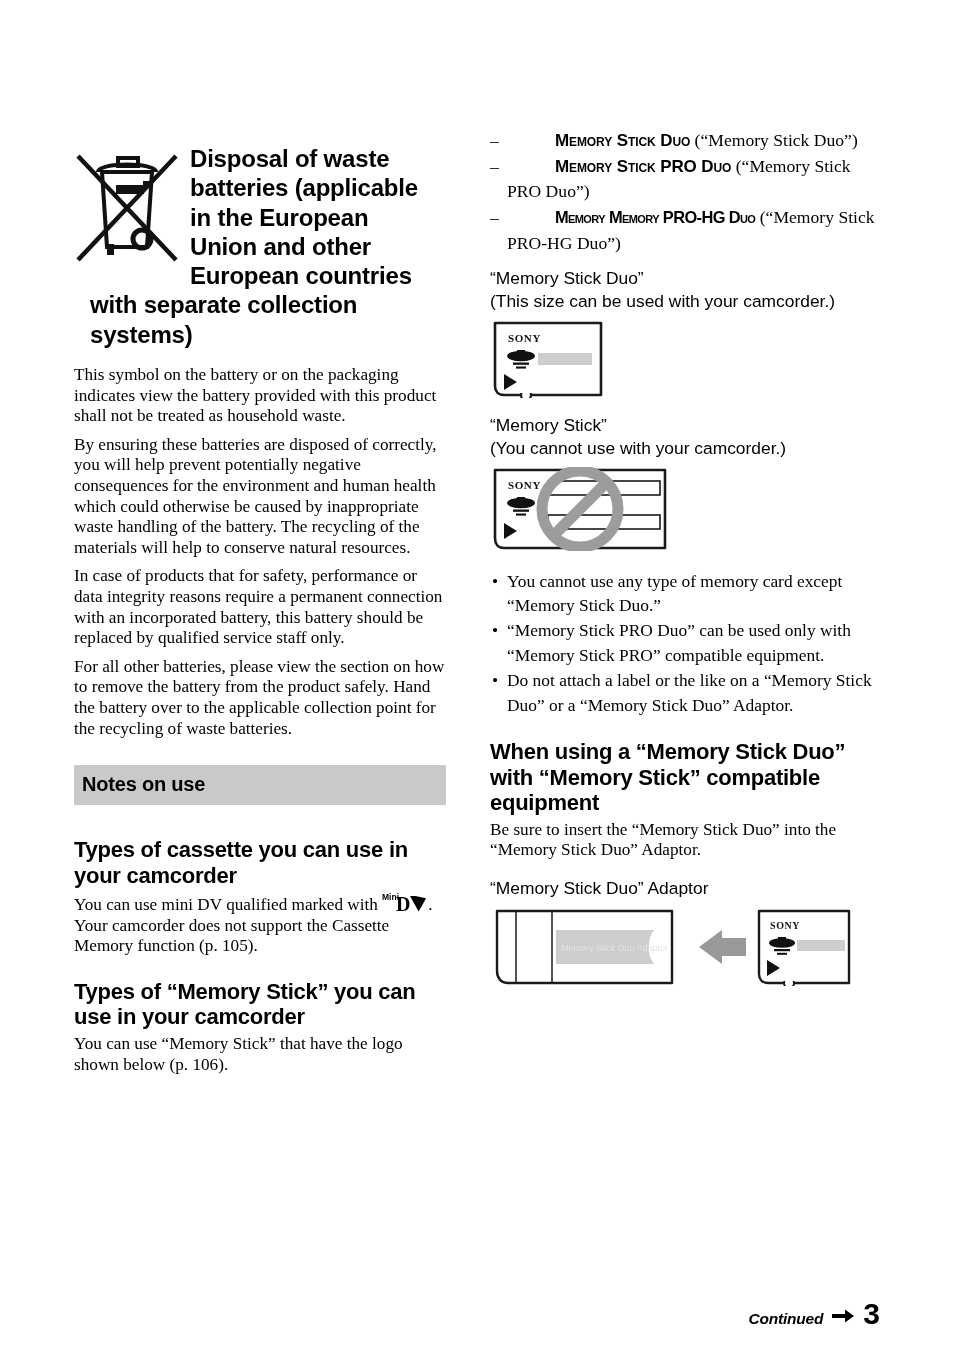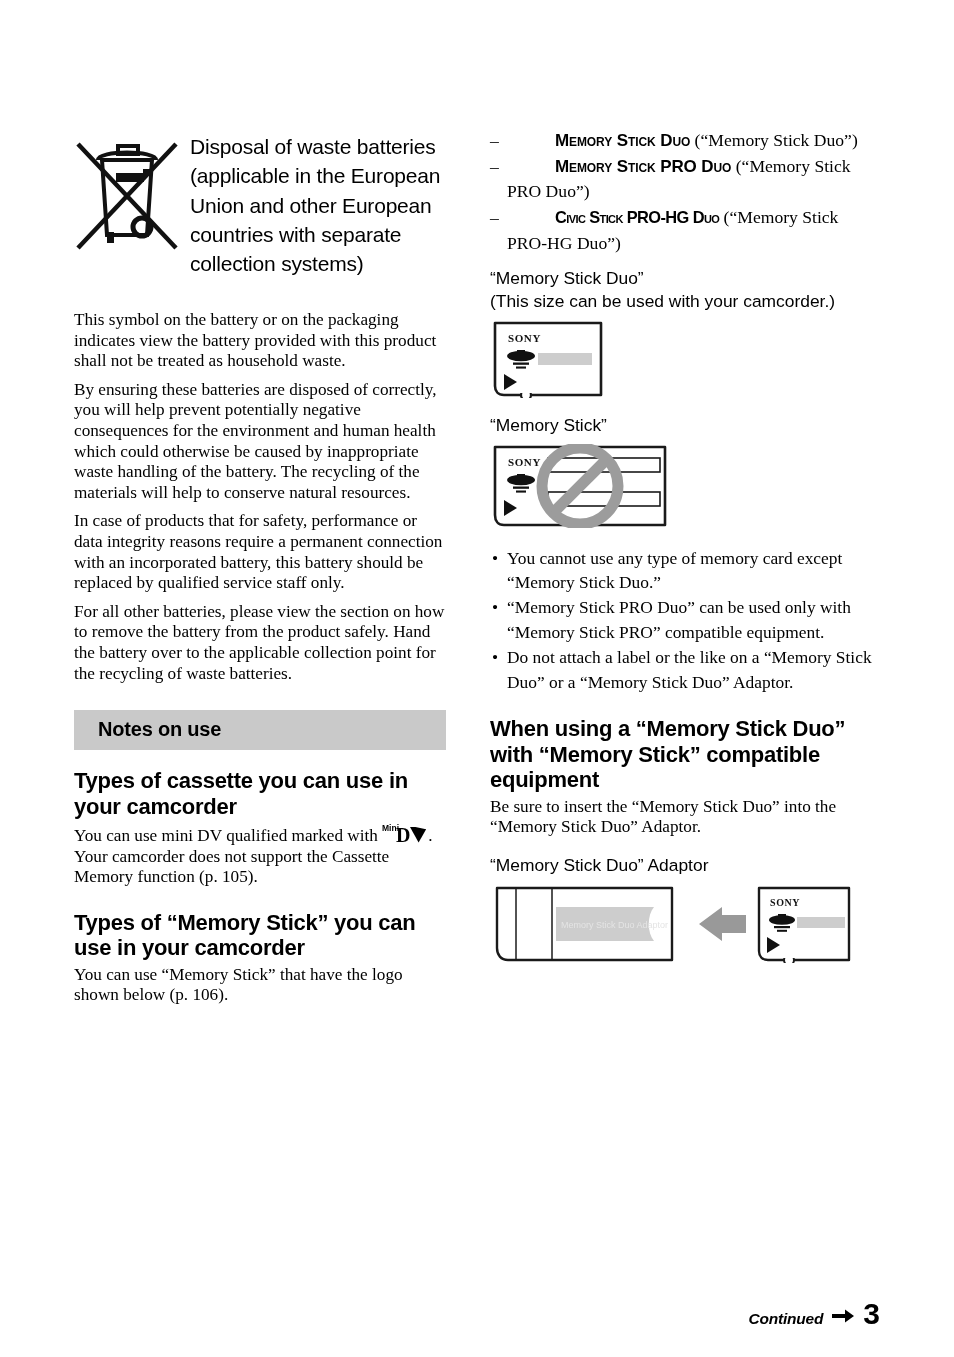--- a/index.html
+++ b/index.html
@@ -28,48 +28,48 @@
   }
   .col-right {
     position: absolute;
     left: 490px;
     top: 128px;
     width: 392px;
   }
   
   .h-disposal {
     font-family: "Liberation Sans", "DejaVu Sans", sans-serif;
-    font-weight: normal;
-    font-size: 21px;
+    font-weight: bold;
+    font-size: 24px;
     line-height: 29.3px;
     letter-spacing: -0.2px;
-    margin: 4px;
+    margin: 16px;
   }
   .disposal-block {
     display: block;
     min-height: 178px;
   }
   .bin-icon {
     float: left;
     width: 106px;
     height: 122px;
     margin-right: 10px;
   }
   .h-sub {
     font-family: "Liberation Sans", "DejaVu Sans", sans-serif;
     font-weight: bold;
     font-size: 22px;
     line-height: 25.5px;
     letter-spacing: -0.25px;
     margin: 22px 0 4px 0;
   }
-  .h-sub.first { margin-top: 18px; }
+  .h-sub.first { margin-top: 32px; }
   .band {
     background: #c9c9c9;
-    padding: 7px 12px 9px 24px;
+    padding: 7px 12px 9px 8px;
     margin: 26px 0 14px 0;
   }
   .band h2 {
     font-family: "Liberation Sans", "DejaVu Sans", sans-serif;
     font-weight: bold;
     font-size: 20px;
     letter-spacing: -0.2px;
     margin: 0;
     line-height: 24px;
   }
@@ -231,21 +231,21 @@
   <div class="col-right">
 
     <ul class="dashlist">
       <li>
         <span class="dash">–</span><span class="mslogo">Memory Stick Duo</span> <span>(“Memory Stick Duo”)</span>
       </li>
       <li>
         <span class="dash">–</span><span class="mslogo">Memory Stick PRO Duo</span> <span>(“Memory Stick PRO Duo”)</span>
       </li>
       <li>
-        <span class="dash">–</span><span class="mslogo compact">Civic Stick PRO-HG Duo</span> <span>(“Memory Stick PRO-HG Duo”)</span>
+        <span class="dash">–</span><span class="mslogo compact">Memory Memory PRO-HG Duo</span> <span>(“Memory Stick PRO-HG Duo”)</span>
       </li>
     </ul>
 
     <p class="sans-cap"><span>“Memory Stick Duo”</span><br><span>(This size can be used with your camcorder.)</span></p>
 
     <div class="fig fig-duo">
       <svg width="112" height="78" viewBox="0 0 112 78" xmlns="http://www.w3.org/2000/svg">
         <path d="M3 3 L109 3 L109 75 L12 75 C6 75 3 71 3 66 Z" fill="#ffffff" stroke="#1a1a1a" stroke-width="2.6" stroke-linejoin="round"></path>
         <text x="16" y="22" font-family="Liberation Serif, serif" font-size="11" font-weight="bold" letter-spacing="0.6" fill="#111">SONY</text>
 
@@ -257,21 +257,21 @@
         </g>
         <rect x="46" y="33" width="54" height="12" fill="#cdcdcd"></rect>
 
         <path d="M12 54 L12 70 L25 62 Z" fill="#111"></path>
 
         <circle cx="34" cy="75" r="5" fill="#ffffff" stroke="#1a1a1a" stroke-width="2.2"></circle>
         <rect x="28" y="69" width="13" height="4" fill="#ffffff"></rect>
       </svg>
     </div>
 
-    <p class="sans-cap"><span>“Memory Stick”</span><br></p>
+    <p class="sans-cap"><span>“Memory Stick”</span><br><span>(You cannot use with your camcorder.)</span></p>
 
     <div class="fig fig-ms">
       <svg width="176" height="84" viewBox="0 0 176 84" xmlns="http://www.w3.org/2000/svg">
         <path d="M3 3 L173 3 L173 81 L12 81 C6 81 3 77 3 71 Z" fill="#ffffff" stroke="#1a1a1a" stroke-width="2.6" stroke-linejoin="round"></path>
         <text x="16" y="22" font-family="Liberation Serif, serif" font-size="11" font-weight="bold" letter-spacing="0.6" fill="#111">SONY</text>
         <g transform="translate(15,30)">
           <ellipse cx="14" cy="6" rx="14" ry="5.2" fill="#111"></ellipse>
           <rect x="10" y="0" width="8" height="5" fill="#111"></rect>
           <rect x="6" y="12.5" width="16" height="2.3" fill="#111"></rect>
           <rect x="9" y="16.5" width="10" height="2.1" fill="#111"></rect>

